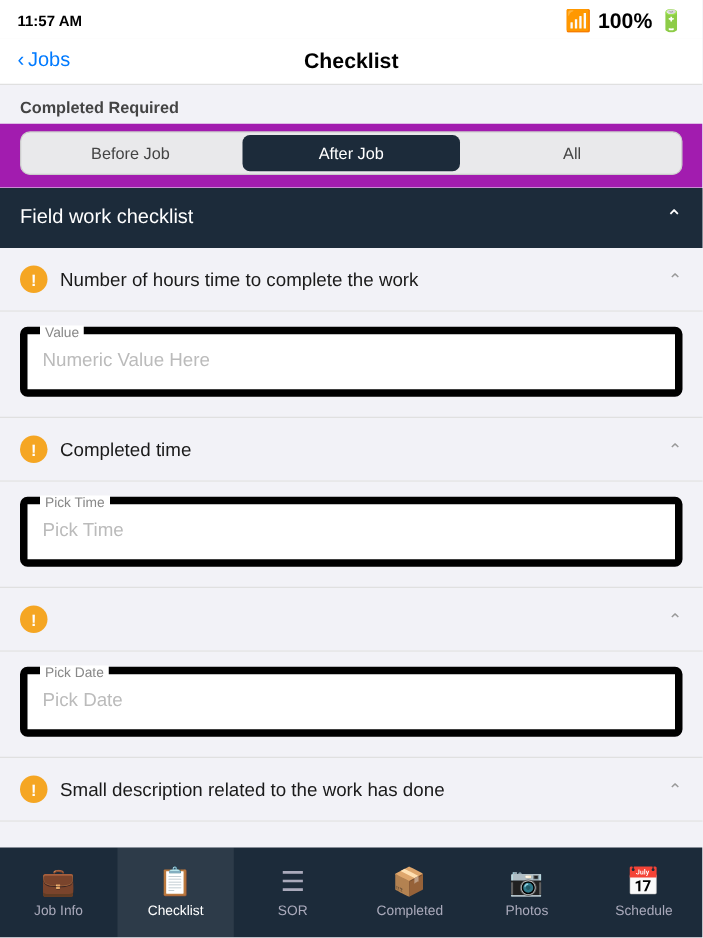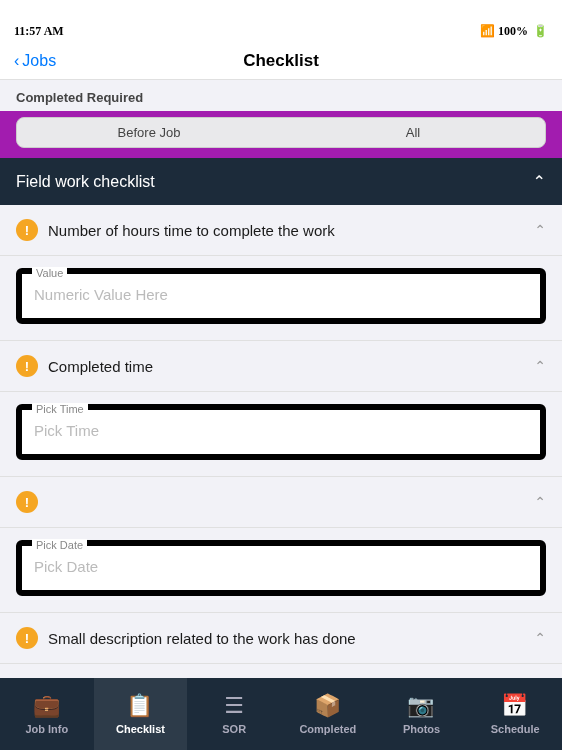--- a/index.html
+++ b/index.html
@@ -11,31 +11,30 @@
       overflow: hidden;
       position: relative;
     }
 
     
     .status-bar {
       background: #fff;
       display: flex;
       justify-content: space-between;
       align-items: center;
-      padding: 24px 14px 4px;
+      padding: 6px 14px 4px;
       font-size: 12px;
       font-weight: 600;
-      font-family: Liberation Serif, serif;
     }
     .status-bar-left { font-size: 12px; font-weight: 600; }
     .status-bar-right {
       display: flex;
       align-items: center;
       gap: 5px;
-      font-size: 12px;
+      font-size: 17px;
       font-weight: 600;
     }
 
     
     .nav-bar {
       background: #fff;
       display: flex;
       align-items: center;
       justify-content: center;
       padding: 8px 14px;
@@ -212,21 +211,21 @@
       background: rgba(255,255,255,0.08);
     }
     .tab-icon {
       font-size: 22px;
       color: #aab;
     }
     .tab-item.active .tab-icon { color: #fff; }
     .tab-label {
       font-size: 11px;
       color: #aab;
-      font-weight: 700;
+      font-weight: 400;
     }
     .tab-item.active .tab-label { color: #fff; }
 
     .divider-line {
       height: 1px;
       background: #e0e0e0;
       margin: 0;
     }
   </style>
 </head>
@@ -246,20 +245,21 @@
     <span>Jobs</span>
   </div>
   <span class="nav-title">Checklist</span>
 </div>
 
 <div class="section-label">Completed Required</div>
 
 <div class="segmented-control">
   <div class="segmented-control-inner">
     <button class="seg-btn">Before Job</button>
+    <button class="seg-btn active">After Job</button>
     <button class="seg-btn">All</button>
   </div>
 </div>
 
 <div class="content-area">
 
   <div class="section-header-dark">
     <span class="section-header-dark-title">Field work checklist</span>
     <span class="chevron-white">⌃</span>
   </div>

